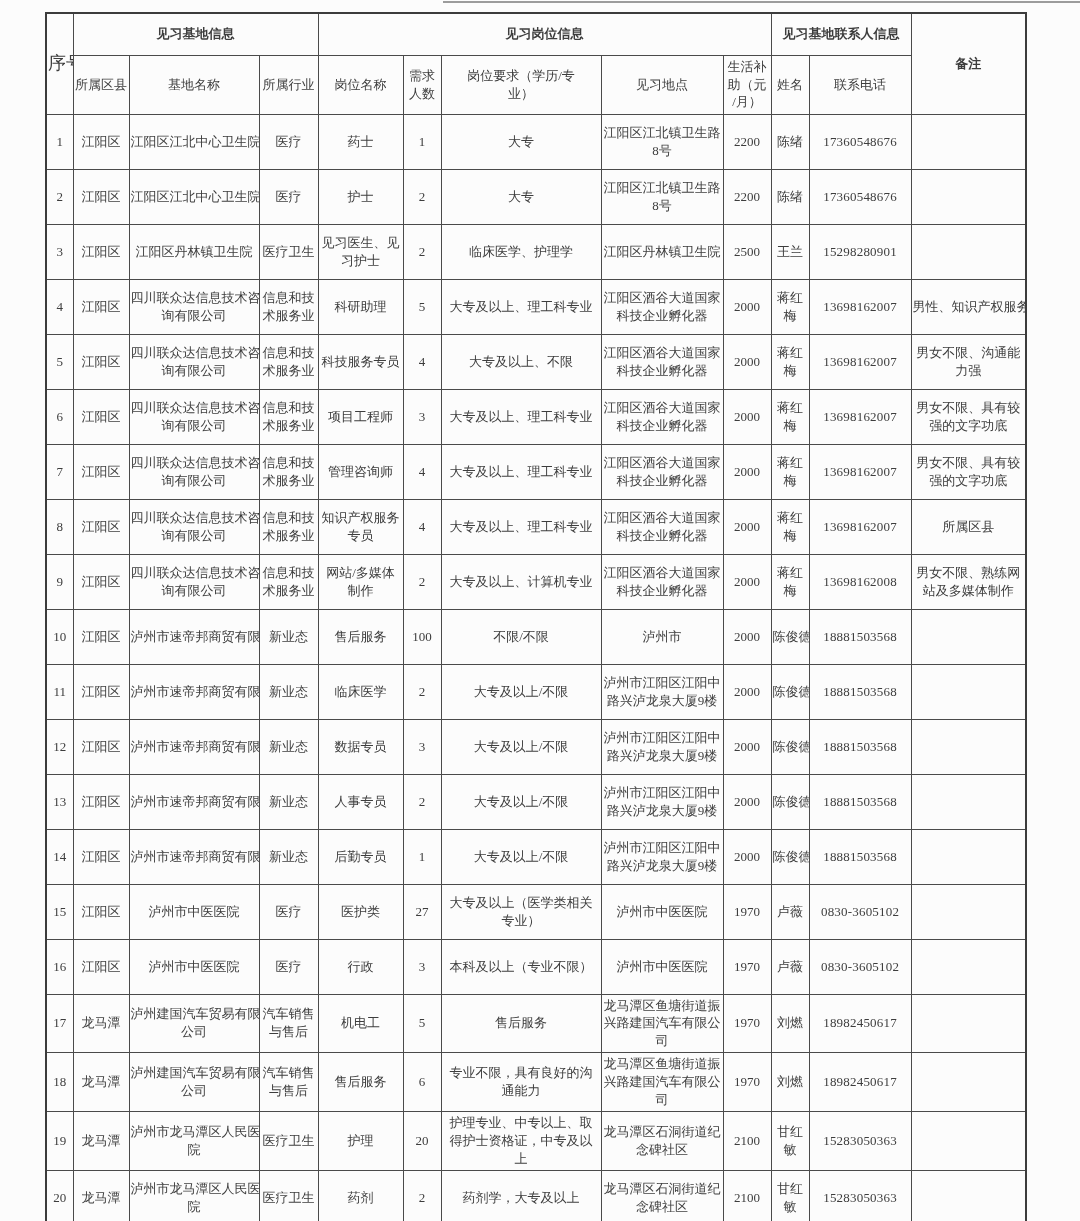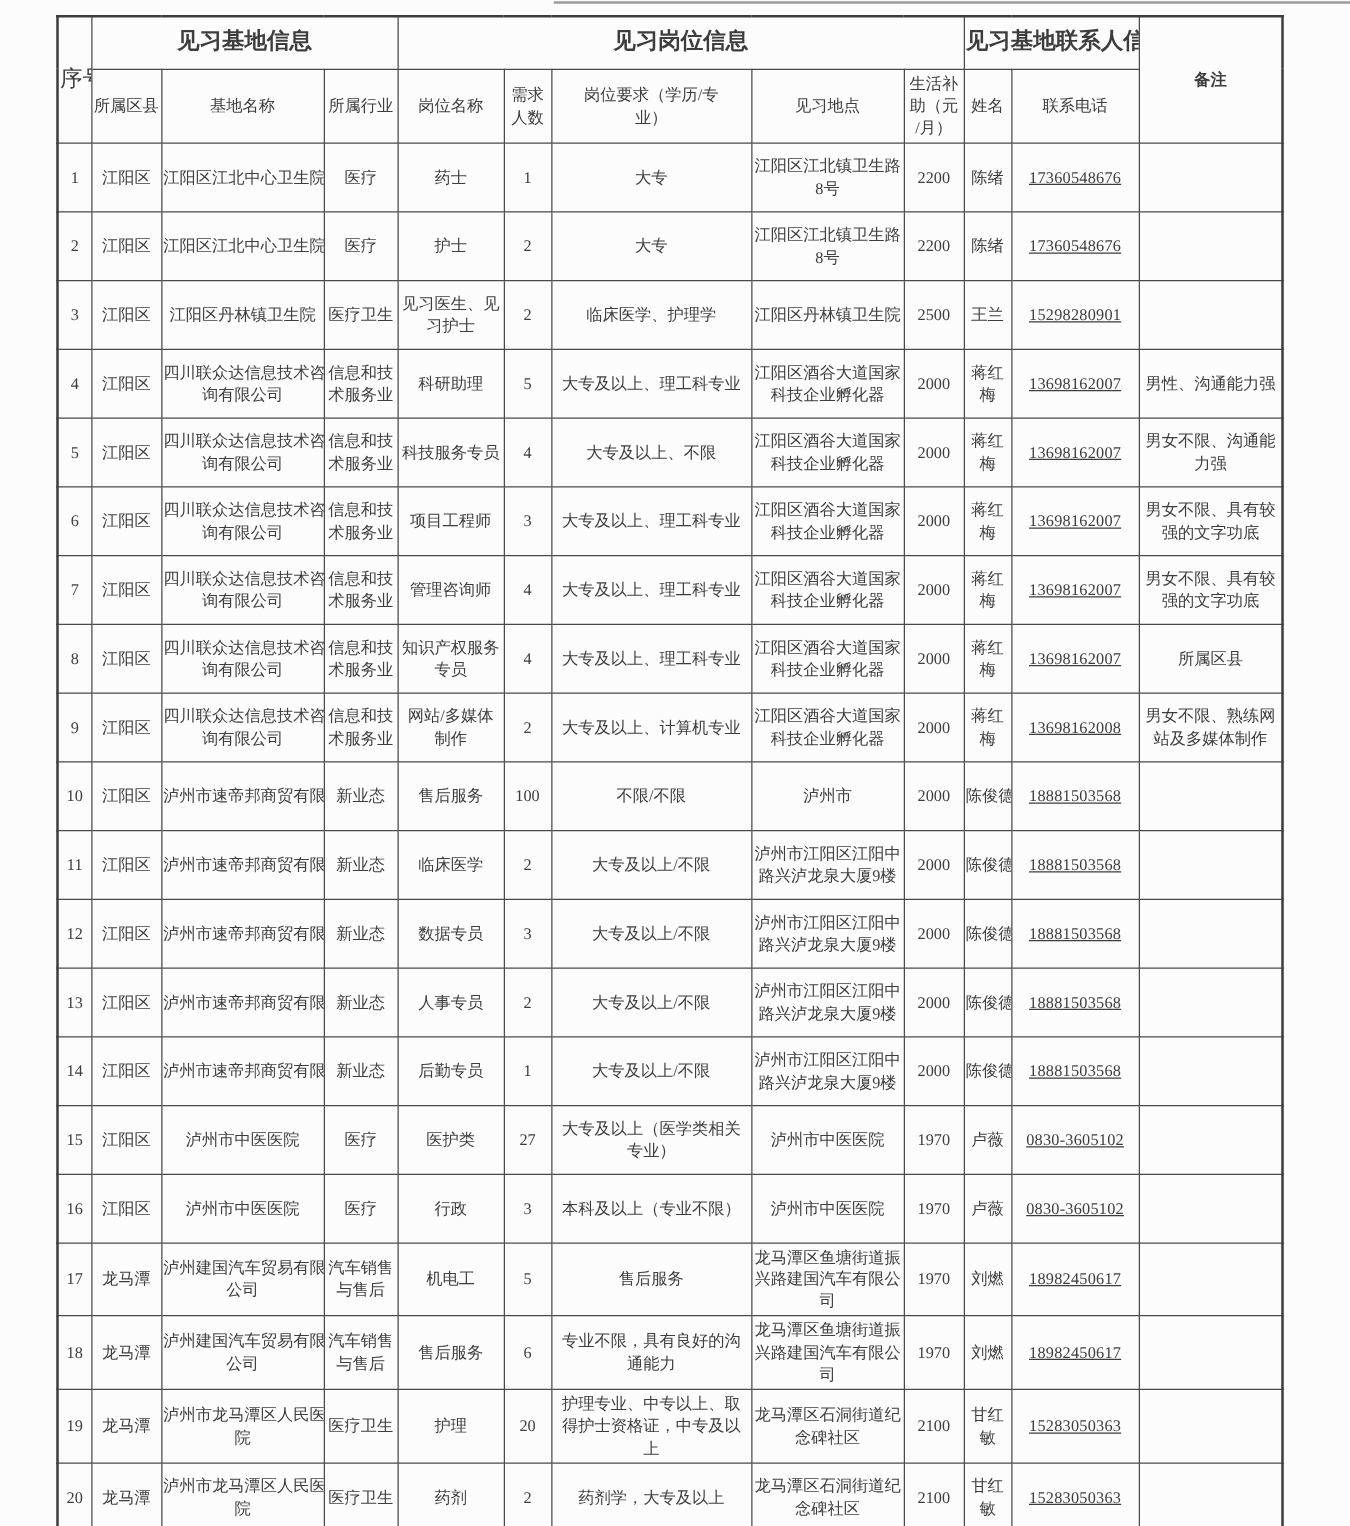--- a/index.html
+++ b/index.html
@@ -16,28 +16,28 @@
     border:2px solid #3c3c3c;
   }
   .grid th,.grid td{
     border:1.6px solid #4a4a4a;
     text-align:center;vertical-align:middle;
     white-space:pre;overflow:hidden;
     padding:2px 1px;
     font-size:13px;line-height:1.38;font-weight:normal;
   }
   .grid thead tr.group-row th{
-    font-family:Liberation Mono, monospace;
-    font-weight:bold;font-size:18px;
+    font-family:Liberation Serif, serif;
+    font-weight:bold;font-size:13px;
   }
   .grid thead tr.group-row{height:42px;}
   .grid thead tr.cols-row{height:59px;}
   .grid tbody tr{height:55px;}
   .grid td.col-requirement{font-size:13px;text-align:center;}
-  .grid td.col-phone{font-size:13px;letter-spacing:0.2px;text-decoration:underline;}
+  .grid td.col-phone{font-size:13px;letter-spacing:0.2px;}
 </style>
 </head>
 <body>
 
 <div class="page">
   <div class="top-cut-line"></div>
 
   <table class="grid">
     <colgroup>
       <col style="width:27px">
@@ -133,21 +133,21 @@
 术服务业</td>
           <td class="col-position">科研助理</td>
           <td class="col-count">5</td>
           <td class="col-requirement">大专及以上、理工科专业</td>
           <td class="col-location">江阳区酒谷大道国家
 科技企业孵化器</td>
           <td class="col-allowance">2000</td>
           <td class="col-name">蒋红
 梅</td>
           <td class="col-phone">13698162007</td>
-          <td class="col-note">男性、沟通能力强</td>
+          <td class="col-note">男性、知识产权服务</td>
         </tr>
         <tr>
           <td class="col-no">5</td>
           <td class="col-district">江阳区</td>
           <td class="col-base">四川联众达信息技术咨
 询有限公司</td>
           <td class="col-industry">信息和技
 术服务业</td>
           <td class="col-position">科技服务专员</td>
           <td class="col-count">4</td>

